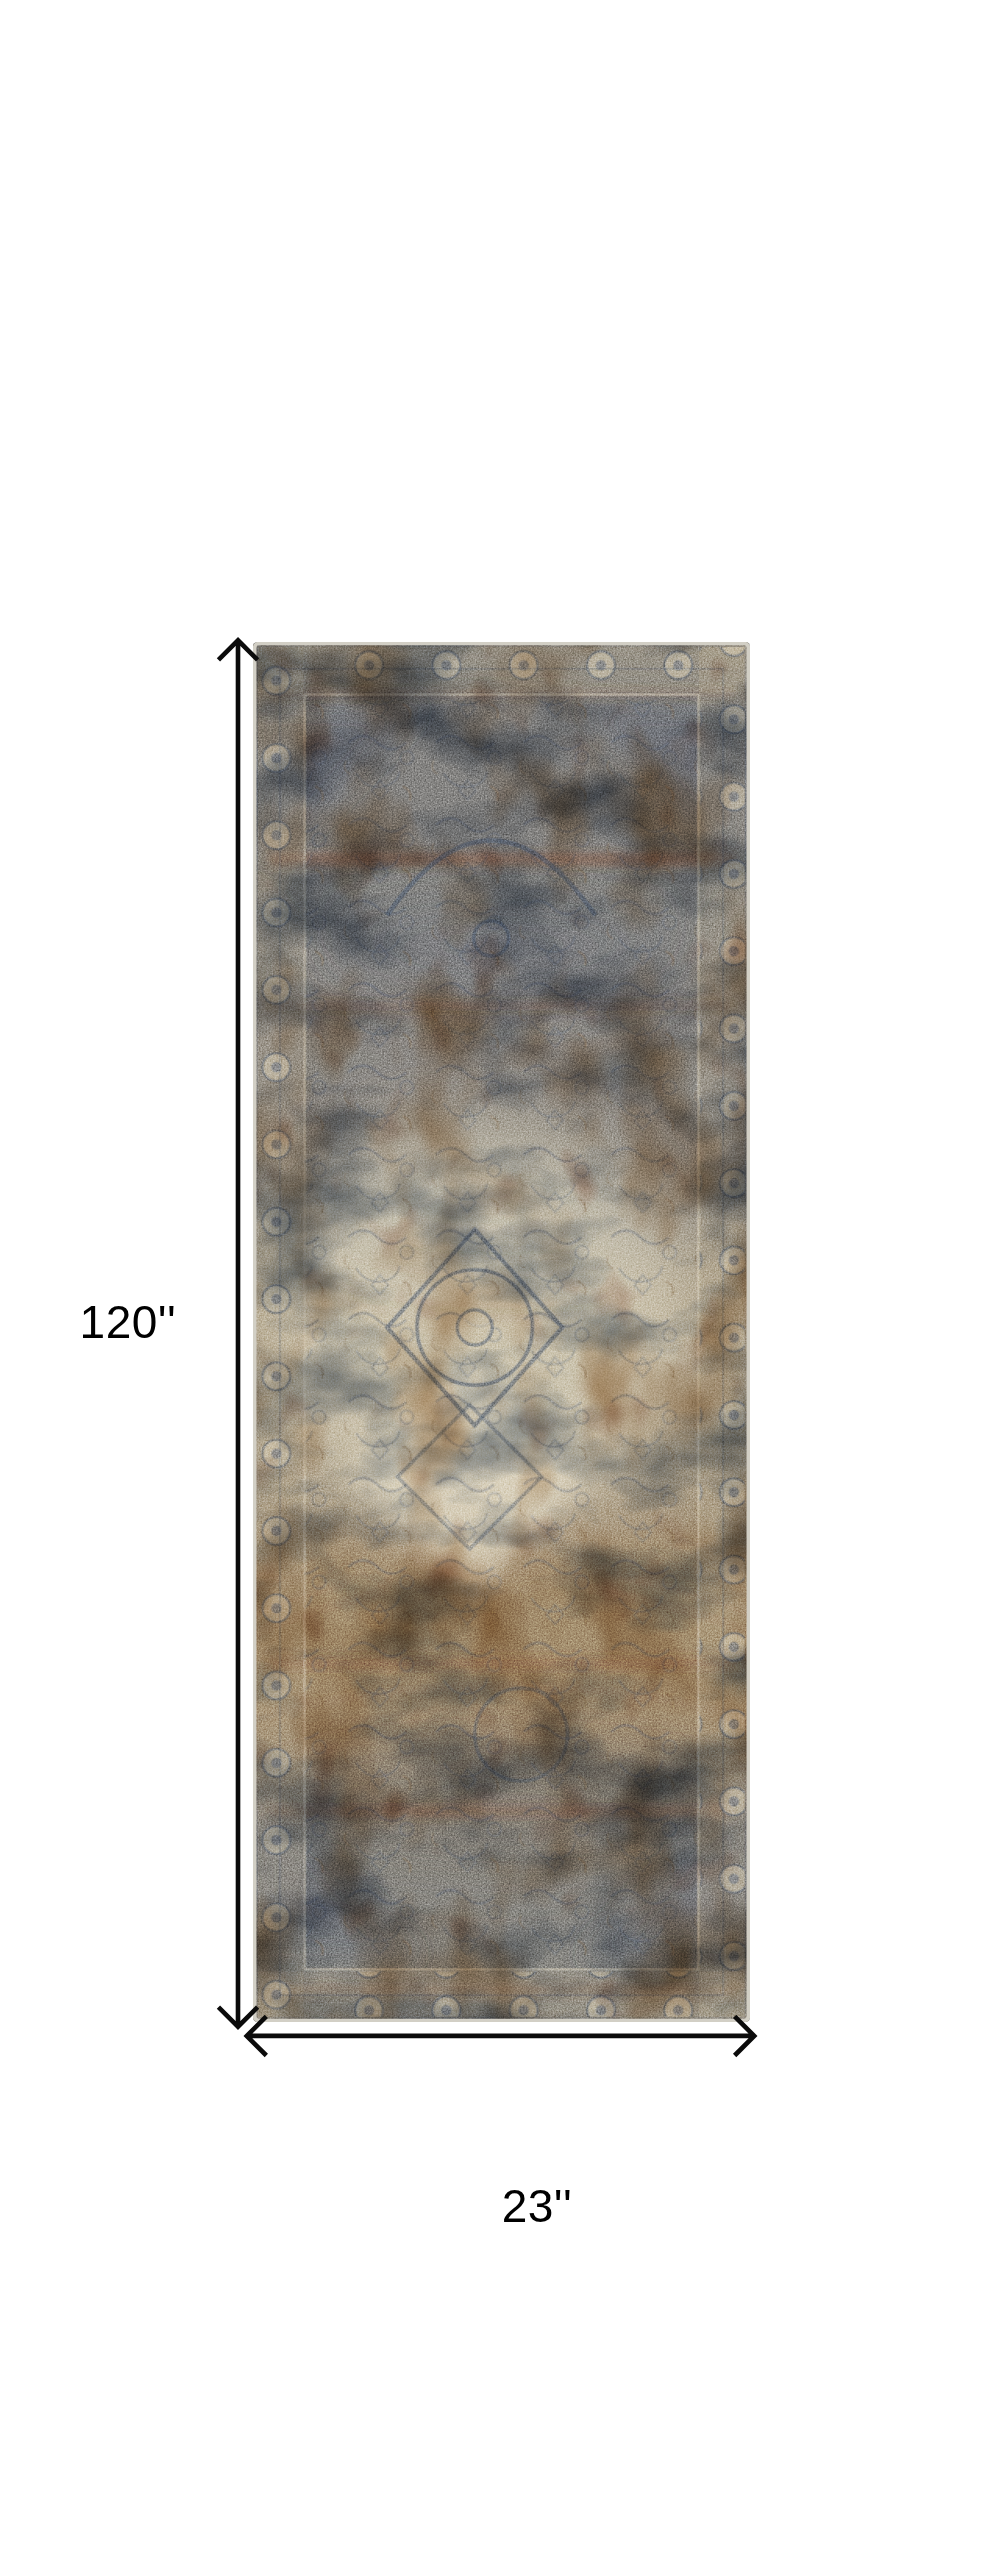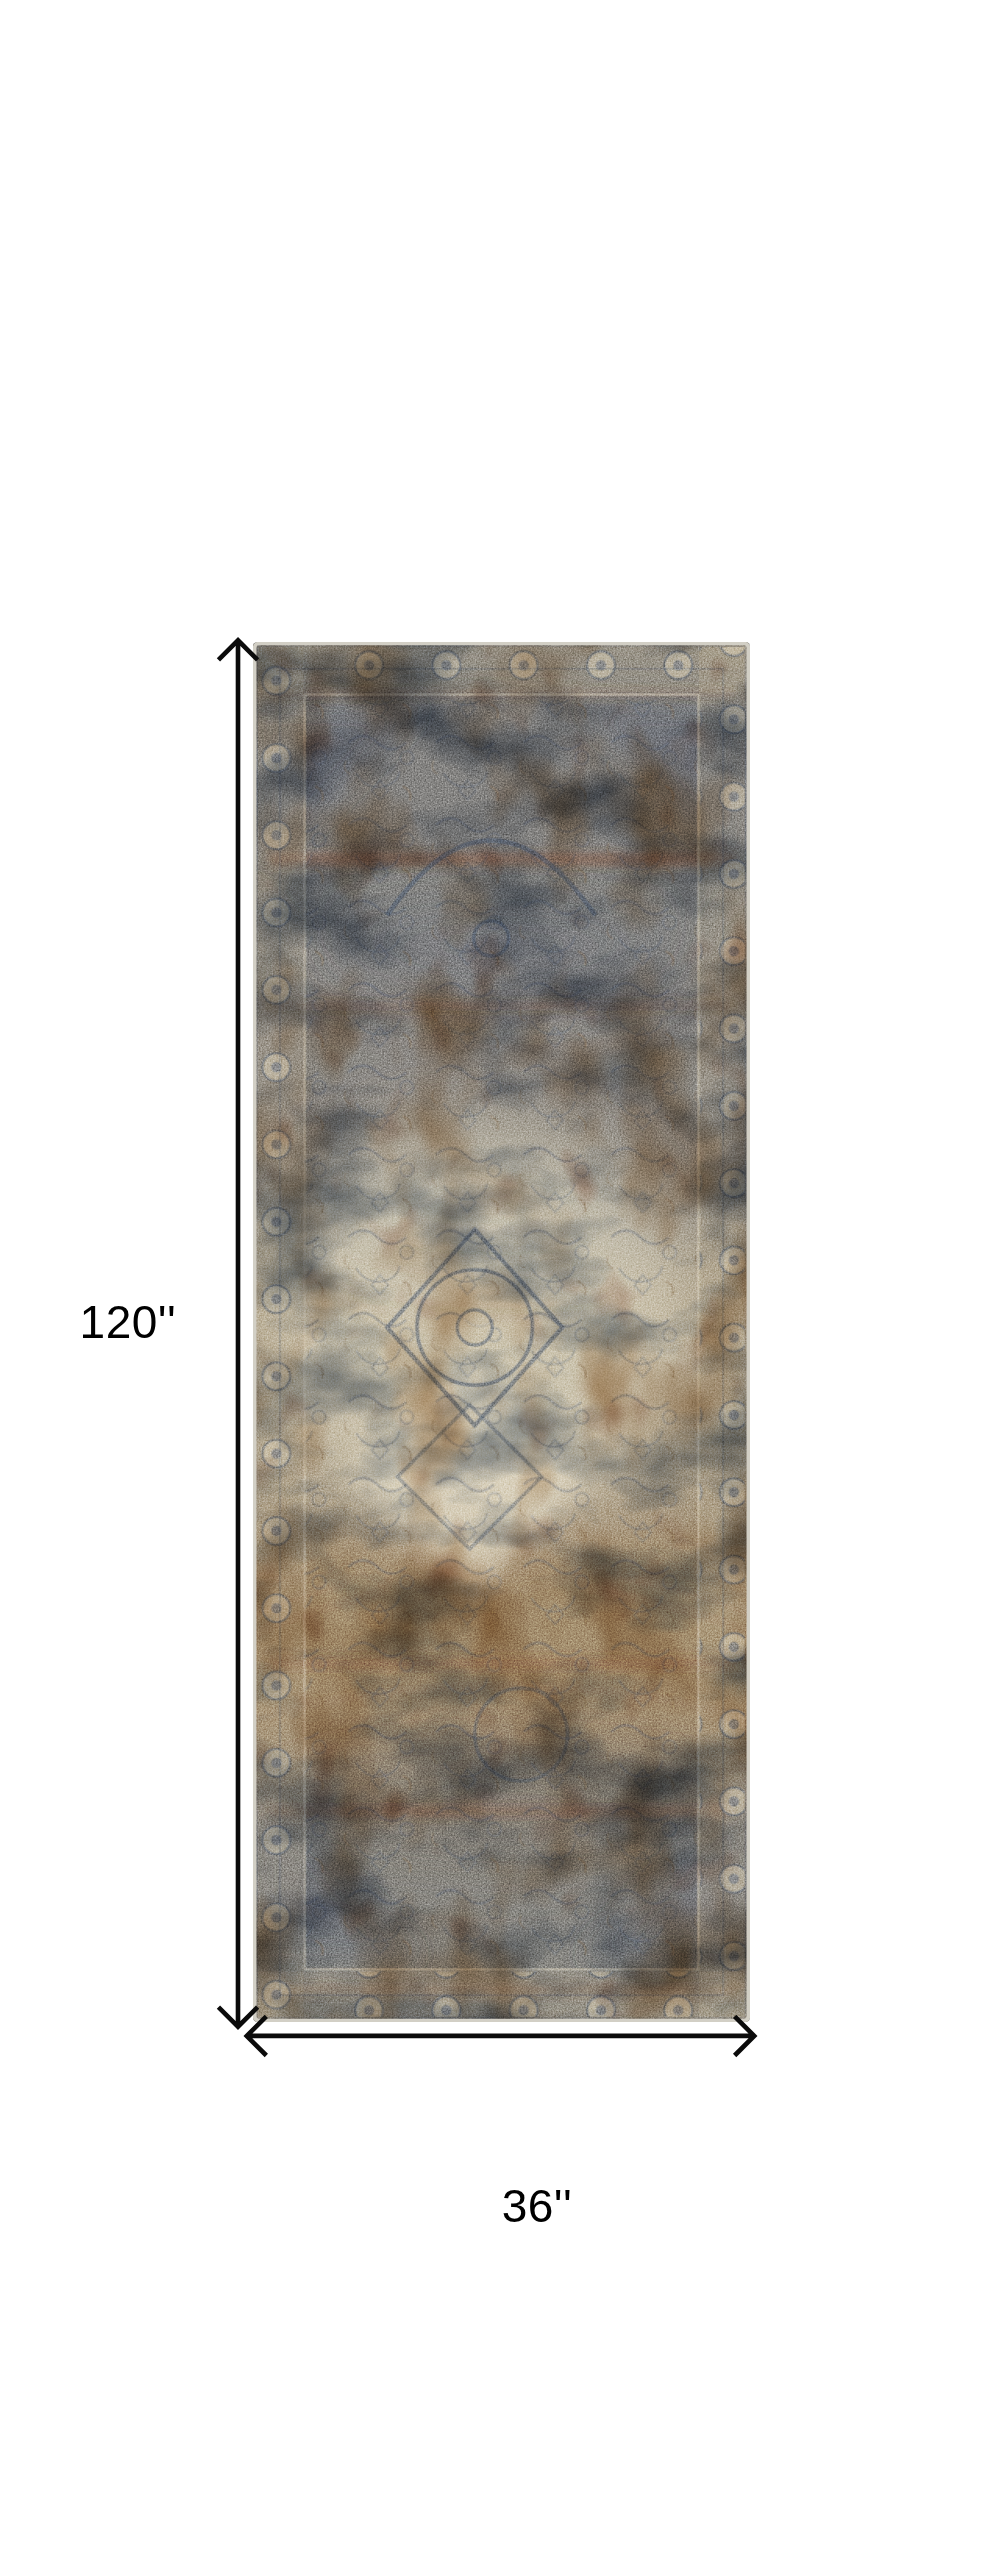--- a/index.html
+++ b/index.html
@@ -151,16 +151,16 @@
       <rect x="3" y="3" width="958" height="2672" rx="8" fill="none" stroke="#d2cfc5" stroke-width="7"></rect>
     </svg>
   </div>
 
   <svg class="arrows" viewBox="0 0 1945 5177">
     <path d="M462 1246 L462 3931 M424 1281 L462 1243 L500 1281 M424 3896 L462 3934 L500 3896"></path>
     <path d="M482 3952 L1461 3952 M517 3914 L479 3952 L517 3990 M1426 3914 L1464 3952 L1426 3990"></path>
   </svg>
 
   <div class="dim-label dim-height">120''</div>
-  <div class="dim-label dim-width">36''</div>
+  <div class="dim-label dim-width">23''</div>
 
 </div>
 
 
 </body></html>

